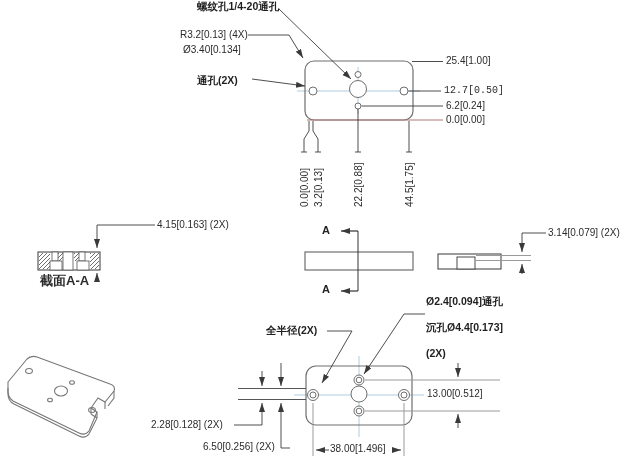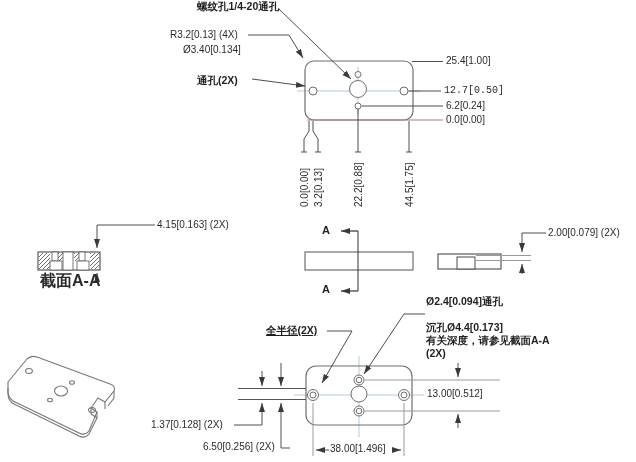--- a/index.html
+++ b/index.html
@@ -2,21 +2,21 @@
 <html><head>
 <meta charset="utf-8">
 <style>
   html,body{margin:0;padding:0;background:#fff;}
   #canvas{position:relative;width:636px;height:462px;background:#ffffff;overflow:hidden;
           font-family:"Liberation Sans",sans-serif;}
   svg{position:absolute;left:0;top:0;}
   .lbl{position:absolute;font-size:10px;color:#2b2b2b;white-space:nowrap;line-height:11px;}
   .cn{font-size:10.5px;font-weight:600;color:#1e1e1e;}
   .rot{transform-origin:0 0;transform:rotate(-90deg);width:52px;}
-  .sec{font-size:16px;font-weight:600;}
+  .sec{font-size:13px;font-weight:600;}
   .amark{font-size:11px;font-weight:600;color:#222;}
 </style>
 </head>
 <body>
 
 <div id="canvas">
 
 <svg width="636" height="462" viewBox="0 0 636 462">
   <defs>
     <marker id="arw" markerWidth="10" markerHeight="8" refX="9" refY="3" orient="auto" markerUnits="userSpaceOnUse">
@@ -133,46 +133,45 @@
     <path d="M91,414 L97,418"></path>
     <ellipse cx="29" cy="371" rx="3.4" ry="2.5"></ellipse>
     <ellipse cx="61" cy="391" rx="6.5" ry="5"></ellipse>
     <ellipse cx="72" cy="382.5" rx="2.4" ry="1.8"></ellipse>
     <ellipse cx="50" cy="400" rx="2.4" ry="1.8"></ellipse>
     <ellipse cx="92" cy="410" rx="3.4" ry="2.5"></ellipse>
   </g>
 </svg>
 
 <div class="lbl cn" style="left:197px;top:1px;">螺纹孔1/4-20通孔</div>
-<div class="lbl" style="left:170px;top:29px;">R3.2[0.13] (4X)</div>
+<div class="lbl" style="left:180px;top:29px;">R3.2[0.13] (4X)</div>
 <div class="lbl" style="left:183px;top:44px;">Ø3.40[0.134]</div>
 <div class="lbl cn" style="left:197px;top:75px;">通孔(2X)</div>
 
 <div class="lbl" style="left:446px;top:55px;">25.4[1.00]</div>
 <div class="lbl" style="left:444px;top:85px;font-family:Liberation Mono, monospace;">12.7[0.50]</div>
 <div class="lbl" style="left:446px;top:100px;">6.2[0.24]</div>
 <div class="lbl" style="left:446px;top:114px;">0.0[0.00]</div>
 
 <div class="lbl rot" style="left:299px;top:207px;">0.0[0.00]</div>
 <div class="lbl rot" style="left:313px;top:207px;">3.2[0.13]</div>
 <div class="lbl rot" style="left:353px;top:207px;">22.2[0.88]</div>
 <div class="lbl rot" style="left:404px;top:207px;">44.5[1.75]</div>
 
 <div class="lbl" style="left:157px;top:219px;">4.15[0.163] (2X)</div>
 <div class="lbl sec" style="left:40px;top:275px;">截面A-A</div>
 
 <div class="lbl amark" style="left:322px;top:225px;">A</div>
 <div class="lbl amark" style="left:322px;top:284px;">A</div>
 
-<div class="lbl" style="left:548px;top:227px;">2.00[0.079] (2X)</div>
+<div class="lbl" style="left:548px;top:227px;">3.14[0.079] (2X)</div>
 
-<div class="lbl cn" style="left:266px;top:325px;text-decoration:underline;">全半径(2X)</div>
+<div class="lbl cn" style="left:266px;top:325px;">全半径(2X)</div>
 <div class="lbl cn" style="left:426px;top:296px;">Ø2.4[0.094]通孔</div>
 <div class="lbl cn" style="left:426px;top:322px;">沉孔Ø4.4[0.173]</div>
-<div class="lbl cn" style="left:426px;top:335px;">有关深度，请参见截面A-A</div>
 <div class="lbl cn" style="left:426px;top:348px;">(2X)</div>
 
-<div class="lbl" style="left:151px;top:419px;">1.37[0.128] (2X)</div>
+<div class="lbl" style="left:151px;top:419px;">2.28[0.128] (2X)</div>
 <div class="lbl" style="left:203px;top:441px;">6.50[0.256] (2X)</div>
 <div class="lbl" style="left:330px;top:443px;">38.00[1.496]</div>
 <div class="lbl" style="left:427px;top:388px;text-align:right;">13.00[0.512]</div>
 
 </div>
 
 </body></html>

